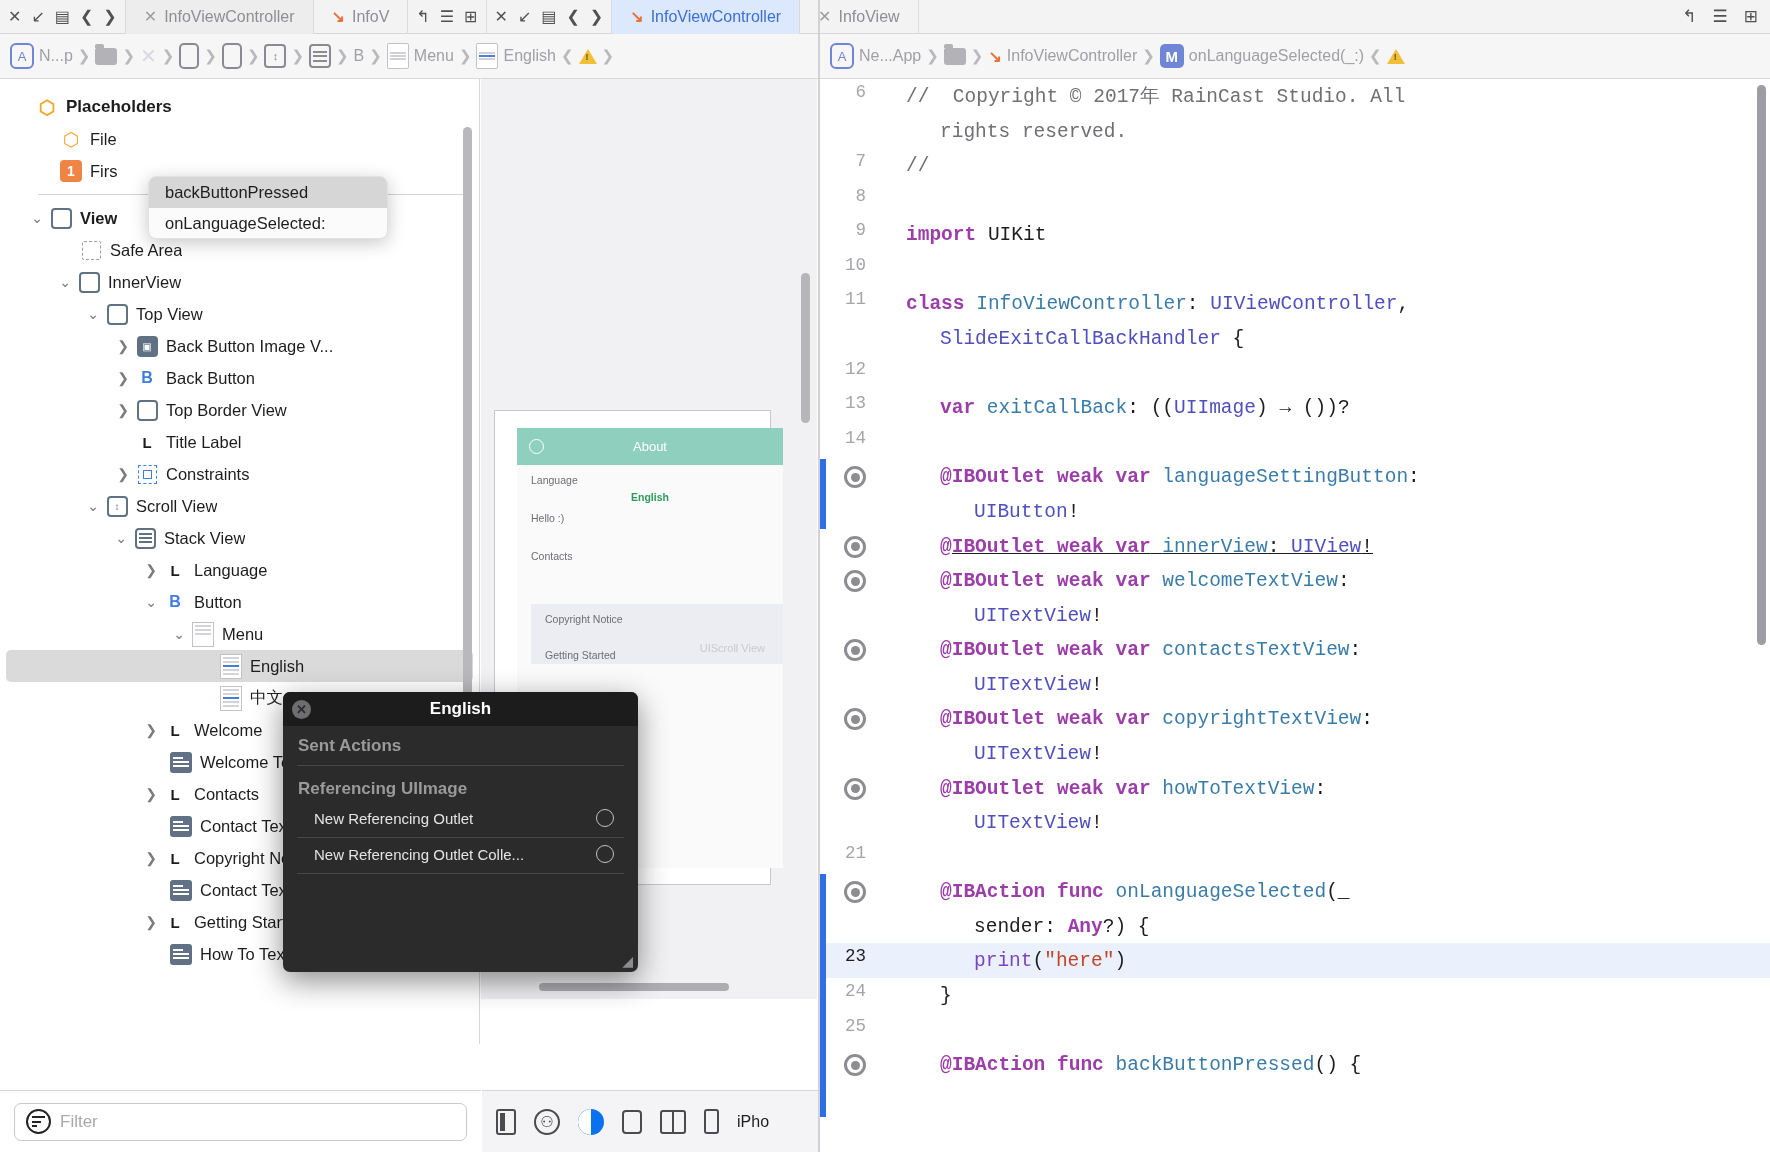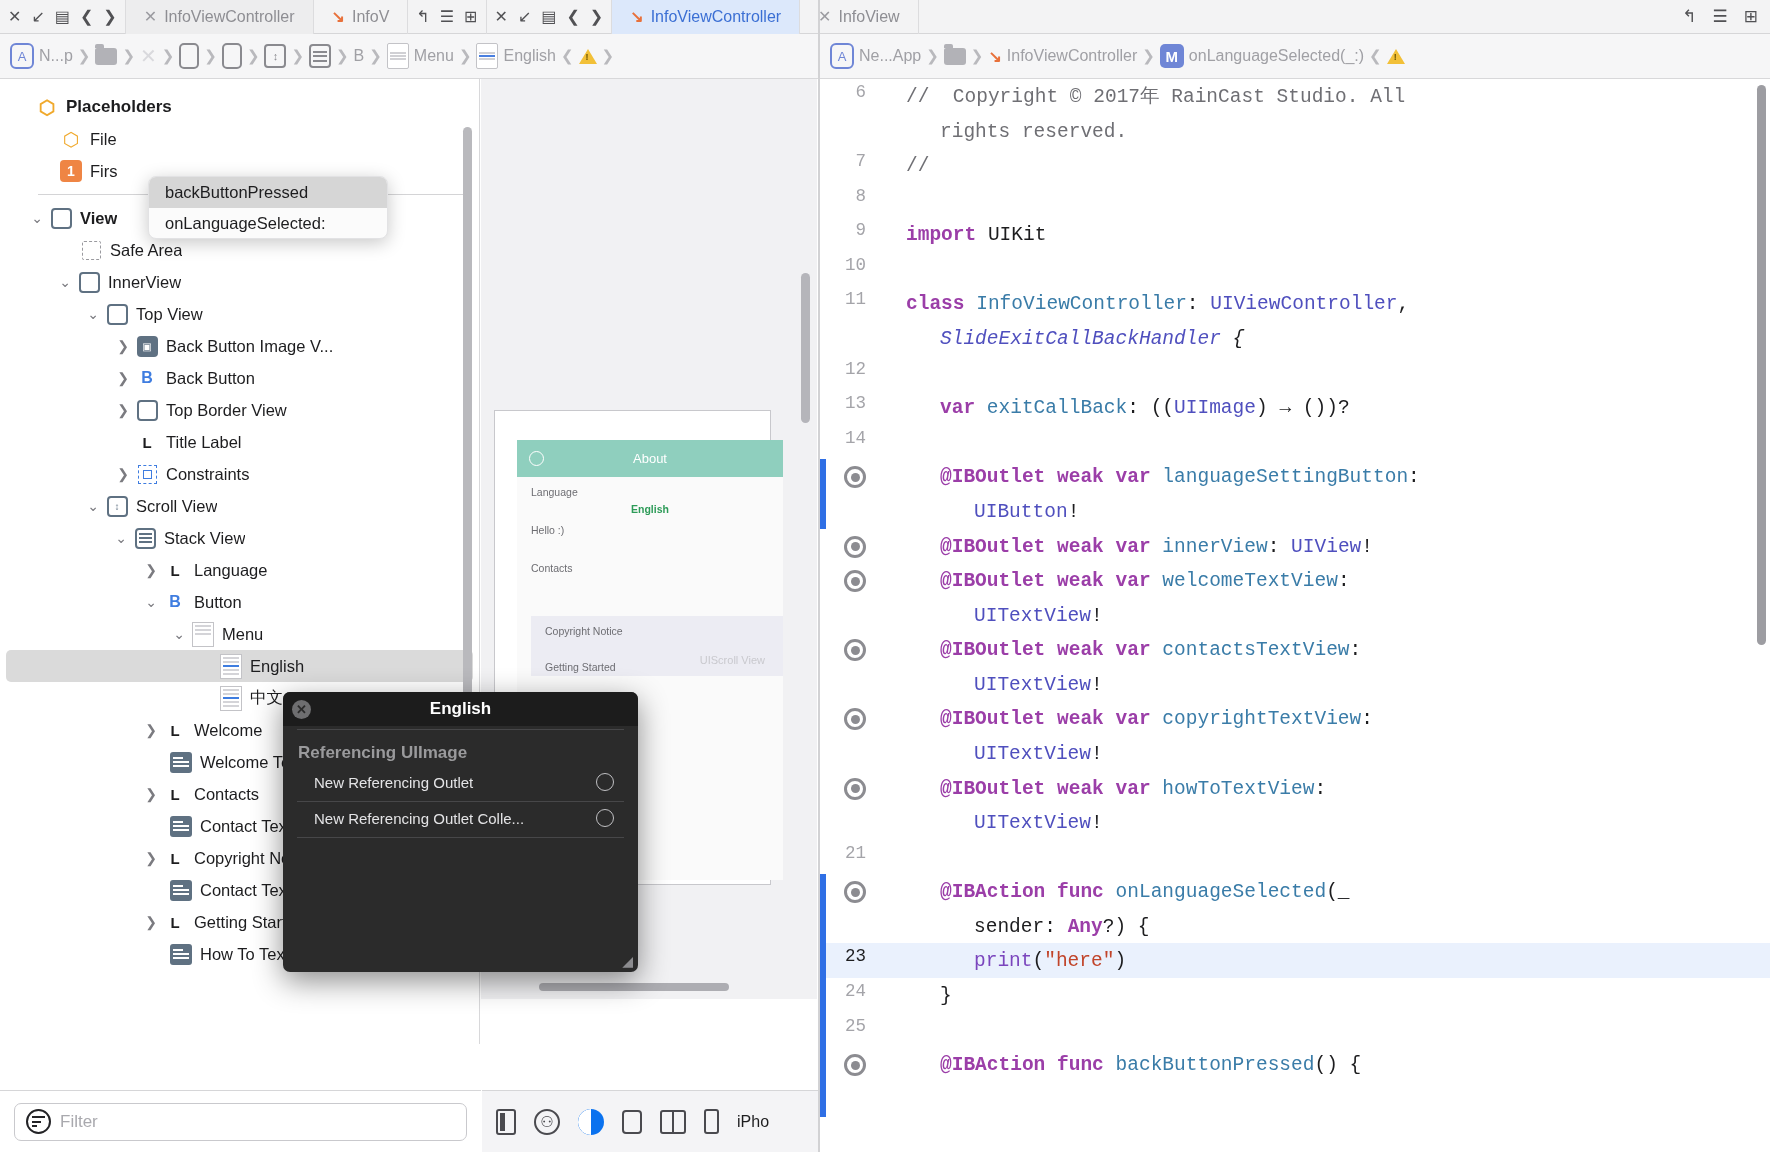--- a/index.html
+++ b/index.html
@@ -84,21 +84,21 @@
   .tv-ic i{height:2px;background:#fff;display:block;}
   .tv-ic i.s{width:60%;}
   .mini-menu{width:22px;height:25px;border:1px solid #c3c3c7;background:#fff;display:flex;flex-direction:column;gap:1.5px;padding:2px;}
   .mini-menu i{height:2.5px;background:#d4d4d8;display:block;}
   .mini-menu i.hl{background:#3f7de0;}
   .out-scroll { position:absolute; right:7px; top:48px; width:9px; height:620px; background:#b9b9bd; border-radius:5px; }
 
   
   .canvas { position:absolute; left:481px; top:45px; width:336px; height:920px; background:#f1f1f3; overflow:hidden; }
   .device { position:absolute; left:13px; top:331px; width:277px; height:475px; background:#fff; border:1px solid #c8c8cc; }
-  .dev-inner { position:absolute; left:22px; top:17px; width:266px; height:440px; background:#fafafa;margin-top:12px; }
+  .dev-inner { position:absolute; left:22px; top:17px; width:266px; height:440px; background:#fafafa; }
   .dev-title { height:37px; background:#8fcfbe; color:#fff; font-size:13px; display:flex; align-items:center; justify-content:center; position:relative; }
   .dev-title .circ { position:absolute; left:12px; width:15px;height:15px;border:1.5px solid #fff; border-radius:50%; }
   .dev-line { font-size:10.5px; color:#6d6d72; padding:9px 14px 0 14px; }
   .dev-line.green { color:#2d9b58; font-weight:bold; text-align:center; padding-top:5px; }
   .dev-cr { position:absolute; left:14px; top:176px; width:252px; height:60px; background:#ececf3; }
   .dev-ghost { position:absolute; right:18px; top:214px; font-size:11px; color:#c9c9ce; }
   .canvas-hbar { position:absolute; left:58px; bottom:8px; width:190px; height:8px; background:#adadb2; border-radius:5px; }
   .canvas-vbar { position:absolute; right:7px; top:194px; width:9px; height:150px; background:#b5b5ba; border-radius:5px; }
 
   
@@ -555,20 +555,21 @@
     <div class="act-pop">
       <div class="act-item hl">backButtonPressed</div>
       <div class="act-item">onLanguageSelected:</div>
     </div>
 
     <div class="conn-popup">
       <div class="conn-title">
         <span class="conn-close">✕</span>
         <span>English</span>
       </div>
+      <div class="conn-sec">Sent Actions</div>
       <div class="conn-hr"></div>
       <div class="conn-sec">Referencing UIImage</div>
       <div class="conn-row">
         <span>New Referencing Outlet</span>
         <span class="conn-circ"></span>
       </div>
       <div class="conn-hr"></div>
       <div class="conn-row">
         <span>New Referencing Outlet Colle...</span>
         <span class="conn-circ"></span>
@@ -628,21 +629,21 @@
         <div class="eline">
           <div class="gut">10</div>
           <div class="code" style="padding-left: 26px;">&nbsp;</div>
         </div>
         <div class="eline">
           <div class="gut">11</div>
           <div class="code" style="padding-left: 26px;"><span class="kw">class</span><span> </span><span class="id">InfoViewController</span><span>: </span><span class="ty">UIViewController</span><span>,</span></div>
         </div>
         <div class="eline">
           <div class="gut"></div>
-          <div class="code" style="padding-left: 60px; font-style: italic;"><span class="ty">SlideExitCallBackHandler</span><span> {</span></div>
+          <div class="code" style="padding-left: 60px;"><span class="ty">SlideExitCallBackHandler</span><span> {</span></div>
         </div>
         <div class="eline">
           <div class="gut">12</div>
           <div class="code" style="padding-left: 26px;">&nbsp;</div>
         </div>
         <div class="eline">
           <div class="gut">13</div>
           <div class="code" style="padding-left: 60px;"><span class="kw">var</span><span> </span><span class="id">exitCallBack</span><span>: ((</span><span class="ty">UIImage</span><span>) → ())?</span></div>
         </div>
         <div class="eline">
@@ -660,21 +661,21 @@
         <div class="eline">
           <div class="gut"></div>
           <div class="code" style="padding-left: 94px;"><span class="ty">UIButton</span><span>!</span></div>
         </div>
         <div class="eline">
           <div class="gut">
             <span class="bp">
               <i></i>
             </span>
           </div>
-          <div class="code" style="padding-left: 60px;"><span class="kw">@IBOutlet weak var</span><span> </span><span class="id">innerView</span><span>: </span><span class="ty">UIView</span><span>!</span></div>
+          <div class="code" style="padding-left: 60px; text-decoration: underline;"><span class="kw">@IBOutlet weak var</span><span> </span><span class="id">innerView</span><span>: </span><span class="ty">UIView</span><span>!</span></div>
         </div>
         <div class="eline">
           <div class="gut">
             <span class="bp">
               <i></i>
             </span>
           </div>
           <div class="code" style="padding-left: 60px;"><span class="kw">@IBOutlet weak var</span><span> </span><span class="id">welcomeTextView</span><span>:</span></div>
         </div>
         <div class="eline">

